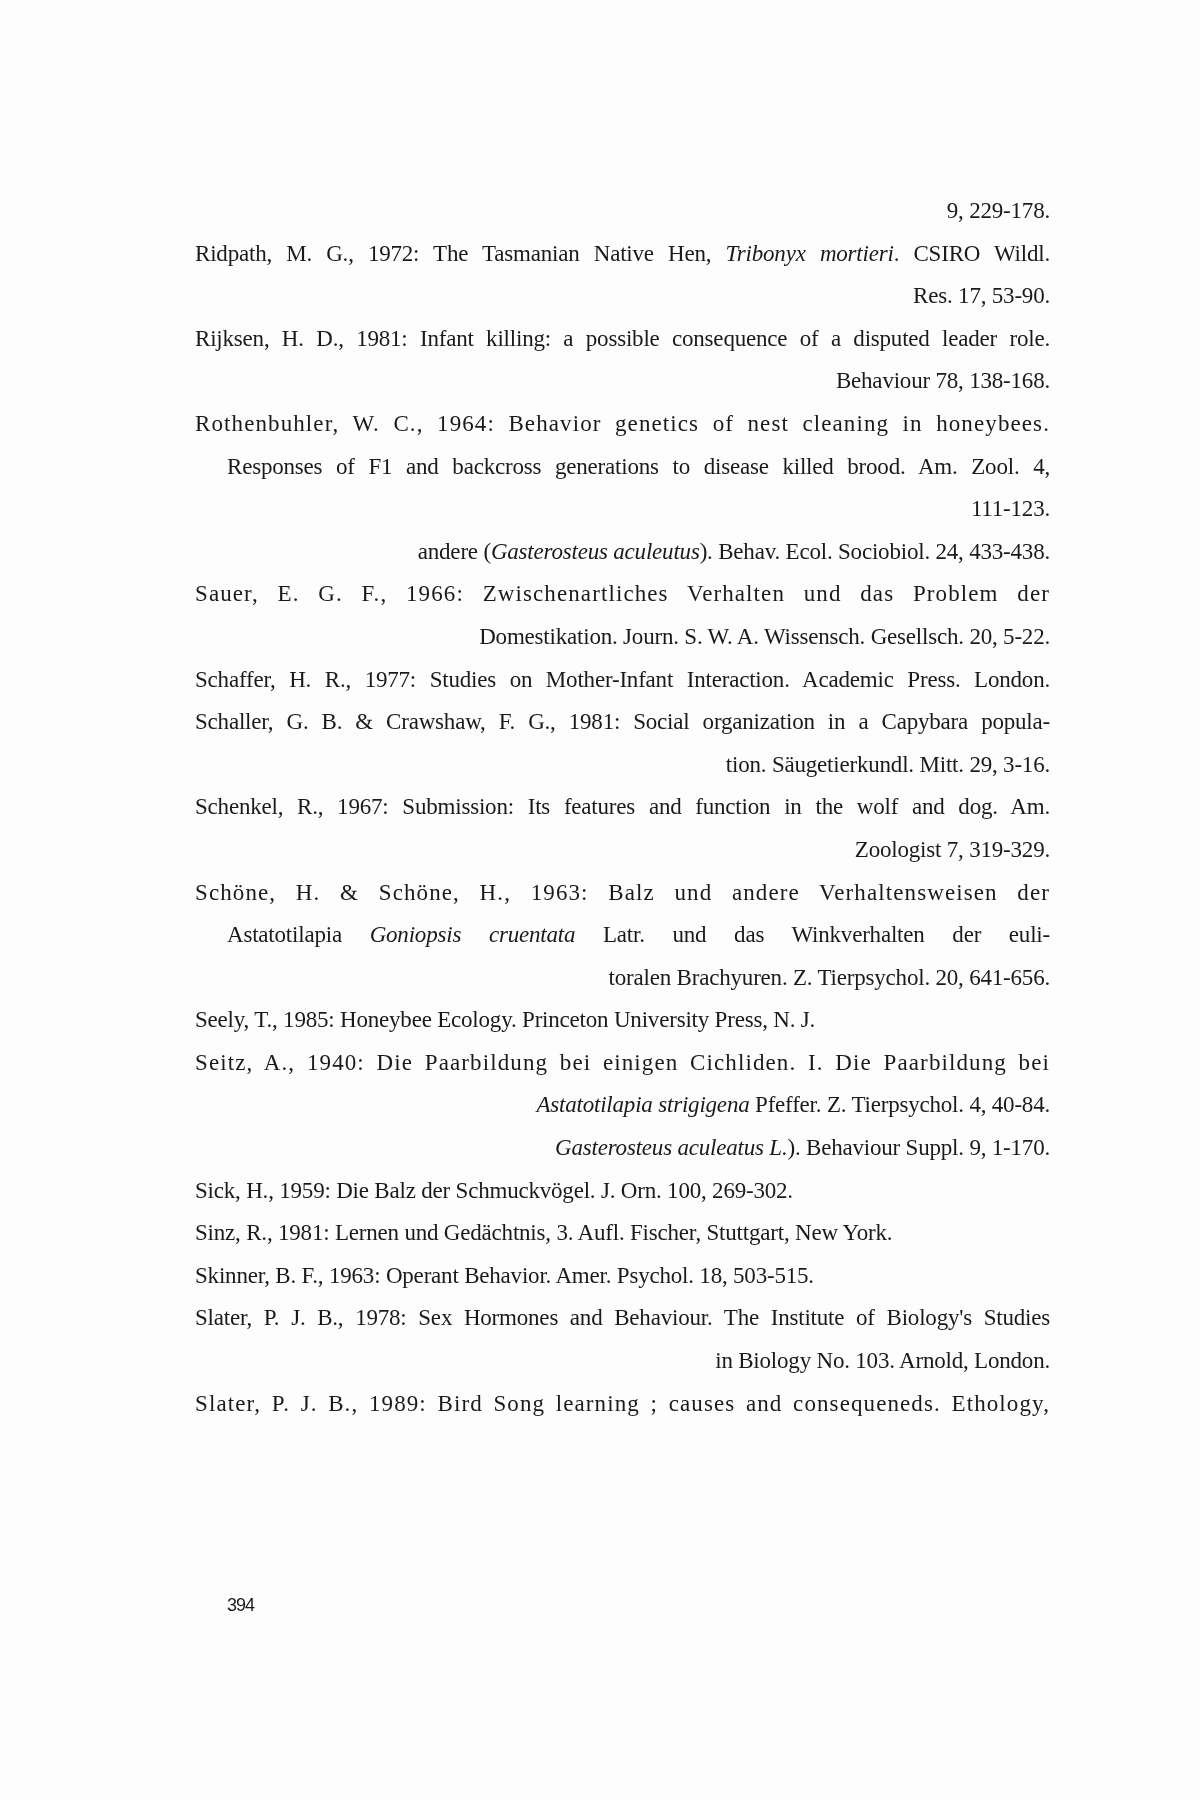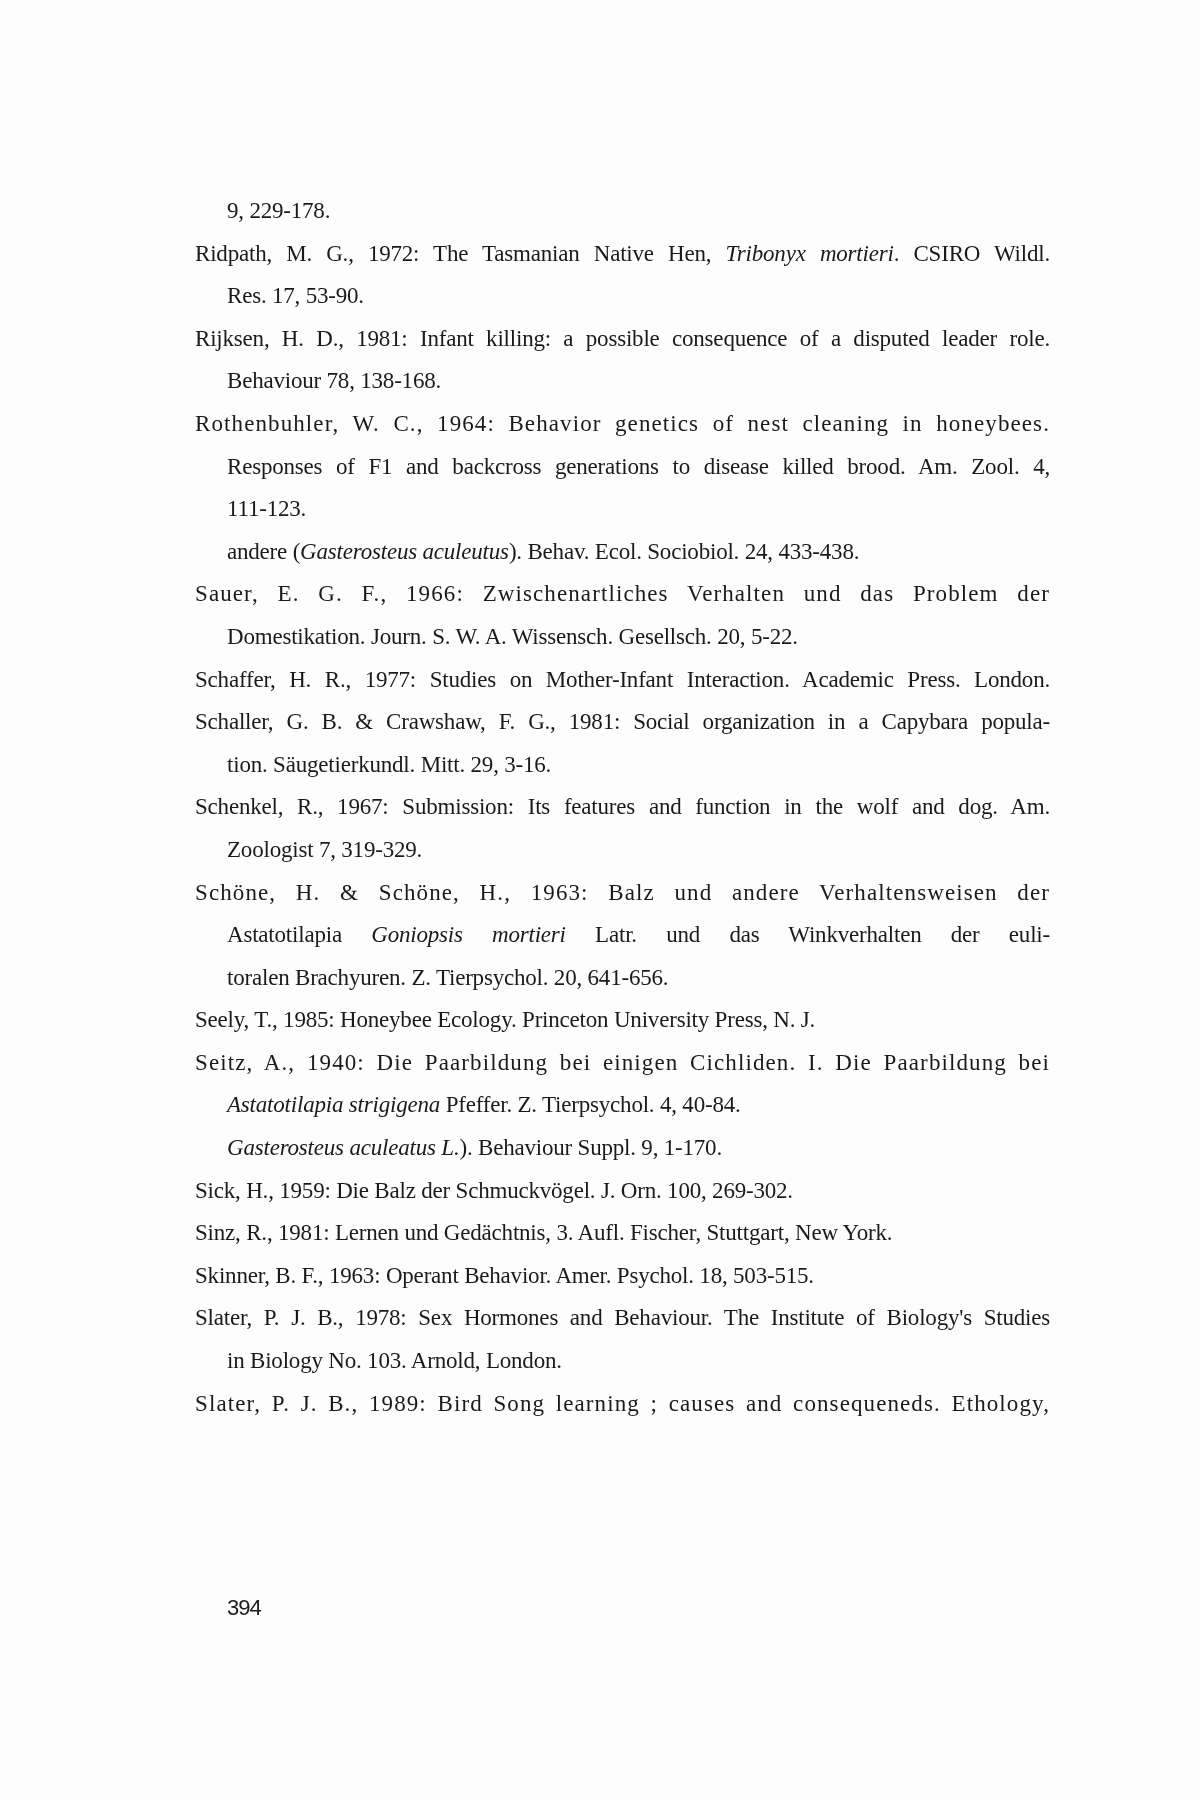--- a/index.html
+++ b/index.html
@@ -17,30 +17,30 @@
     top: 190px;
     width: 855px;
   }
   .line {
     font-size: 23px;
     line-height: 42.6px;
     height: 42.6px;
     white-space: nowrap;
     letter-spacing: -0.2px;
   }
-  .indent { padding-left: 32px; }
+  .indent { padding-left: 32px; text-align: right; }
   .just { text-align: justify; text-align-last: justify; white-space: normal; overflow: hidden; }
   .wide { letter-spacing: 1.1px; word-spacing: 3px; }
   i { }
   .page-number {
     position: absolute;
     left: 227px;
     top: 1595px;
     font-family: "Liberation Sans", "DejaVu Sans", sans-serif;
-    font-size: 22px;
+    font-size: 18px;
     letter-spacing: -1px;
     color: #1a1a1a;
   }
 </style>
 </head>
 <body>
 
 <div class="page">
   <div class="line indent"><span>9, 229-178.</span></div>
   <div class="line just"><span>Ridpath, M. G., 1972: The Tasmanian Native Hen, </span><i>Tribonyx mortieri</i><span>. CSIRO Wildl.</span></div>
@@ -52,21 +52,21 @@
   <div class="line indent"><span>111-123.</span></div>
   <div class="line indent"><span>andere (</span><i>Gasterosteus aculeutus</i><span>). Behav. Ecol. Sociobiol. 24, 433-438.</span></div>
   <div class="line just wide"><span>Sauer, E. G. F., 1966: Zwischenartliches Verhalten und das Problem der</span></div>
   <div class="line indent"><span>Domestikation. Journ. S. W. A. Wissensch. Gesellsch. 20, 5-22.</span></div>
   <div class="line just"><span>Schaffer, H. R., 1977: Studies on Mother-Infant Interaction. Academic Press. London.</span></div>
   <div class="line just"><span>Schaller, G. B. &amp; Crawshaw, F. G., 1981: Social organization in a Capybara popula-</span></div>
   <div class="line indent"><span>tion. Säugetierkundl. Mitt. 29, 3-16.</span></div>
   <div class="line just"><span>Schenkel, R., 1967: Submission: Its features and function in the wolf and dog. Am.</span></div>
   <div class="line indent"><span>Zoologist 7, 319-329.</span></div>
   <div class="line just wide"><span>Schöne, H. &amp; Schöne, H., 1963: Balz und andere Verhaltensweisen der</span></div>
-  <div class="line indent just"><span>Astatotilapia </span><i>Goniopsis mortieri</i><span> Latr. und das Winkverhalten der euli-</span></div>
+  <div class="line indent just"><span>Astatotilapia </span><i>Goniopsis cruentata</i><span> Latr. und das Winkverhalten der euli-</span></div>
   <div class="line indent"><span>toralen Brachyuren. Z. Tierpsychol. 20, 641-656.</span></div>
   <div class="line"><span>Seely, T., 1985: Honeybee Ecology. Princeton University Press, N. J.</span></div>
   <div class="line just wide"><span>Seitz, A., 1940: Die Paarbildung bei einigen Cichliden. I. Die Paarbildung bei</span></div>
   <div class="line indent"><span></span><i>Astatotilapia strigigena</i><span> Pfeffer. Z. Tierpsychol. 4, 40-84.</span></div>
   <div class="line indent"><span></span><i>Gasterosteus aculeatus L.</i><span>). Behaviour Suppl. 9, 1-170.</span></div>
   <div class="line"><span>Sick, H., 1959: Die Balz der Schmuckvögel. J. Orn. 100, 269-302.</span></div>
   <div class="line"><span>Sinz, R., 1981: Lernen und Gedächtnis, 3. Aufl. Fischer, Stuttgart, New York.</span></div>
   <div class="line"><span>Skinner, B. F., 1963: Operant Behavior. Amer. Psychol. 18, 503-515.</span></div>
   <div class="line just"><span>Slater, P. J. B., 1978: Sex Hormones and Behaviour. The Institute of Biology's Studies</span></div>
   <div class="line indent"><span>in Biology No. 103. Arnold, London.</span></div>

